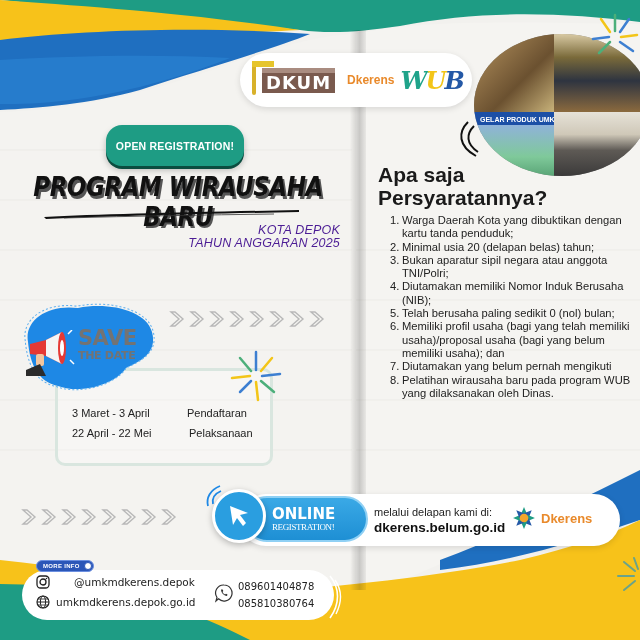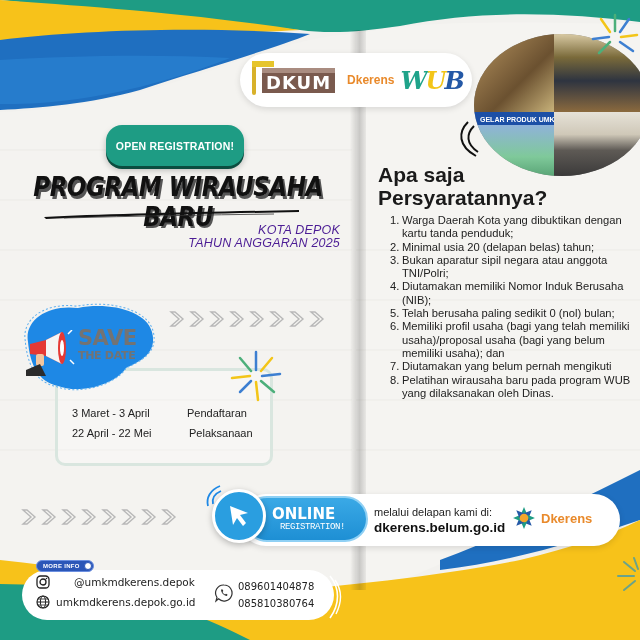--- a/index.html
+++ b/index.html
@@ -80,21 +80,21 @@
   
   .reg-banner { position: absolute; left: 240px; top: 494px; width: 380px; height: 52px;
     background: #fff; border-radius: 26px; box-shadow: 0 2px 6px rgba(0,0,0,0.12); }
   .reg-pill { position: absolute; left: 244px; top: 496px; width: 124px; height: 46px;
     background: linear-gradient(180deg,#3aa9e6,#1e8fd4); border-radius: 23px; border: 2px solid #8fd0f4; }
   .reg-circle { position: absolute; left: 212px; top: 489px; width: 54px; height: 54px; border-radius: 50%;
     background: #2a9ee0; border: 3px solid #fff; box-shadow: 0 2px 6px rgba(0,0,0,0.25);
     display: flex; align-items: center; justify-content: center; }
   .reg-text { position: absolute; left: 272px; top: 507px; color: #fff; line-height: 1; }
   .reg-text .l1 { font-family: "DejaVu Sans", sans-serif; font-weight: bold; font-size: 15px; display: block; }
-  .reg-text .l2 { font-family: Liberation Mono, monospace; font-size: 9px; display: block; margin-top: 1px; letter-spacing: -0.4px; margin-left: 8px; }
+  .reg-text .l2 { font-family: Liberation Serif, serif; font-size: 9px; display: block; margin-top: 1px; letter-spacing: -0.4px; }
   .reg-via { position: absolute; left: 374px; top: 506px; font-size: 11px; color: #222; white-space: nowrap; }
   .reg-url { position: absolute; left: 374px; top: 520px; font-size: 13.5px; font-weight: bold; color: #111; white-space: nowrap; }
   .dk-logo { position: absolute; left: 512px; top: 506px; display: flex; align-items: center; gap: 5px; }
   .dk-logo .txt { color: #e98a2b; font-weight: bold; font-size: 13px; }
 
   
   .more-info { position: absolute; left: 36px; top: 560px; width: 58px; height: 12px; border-radius: 6px;
     background: #2b56b8; border: 1.5px solid #6b8fe0; color: #fff; font-size: 6px; font-weight: bold;
     display: flex; align-items: center; padding-left: 6px; letter-spacing: 0.3px; }
   .more-info .dot { position: absolute; right: 1px; top: 1px; width: 8px; height: 8px; border-radius: 50%; background: #fff; border: 1.5px solid #2b56b8; }

